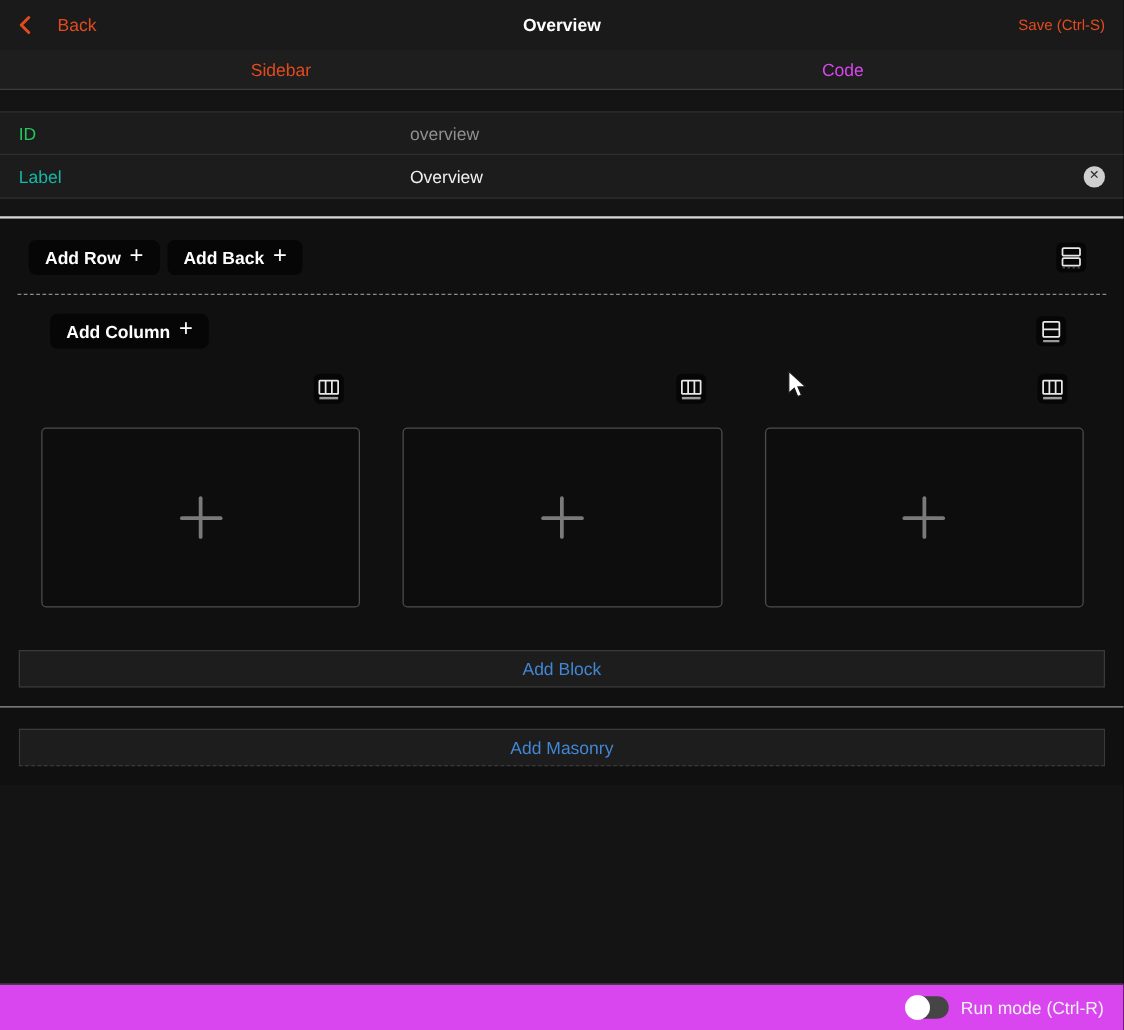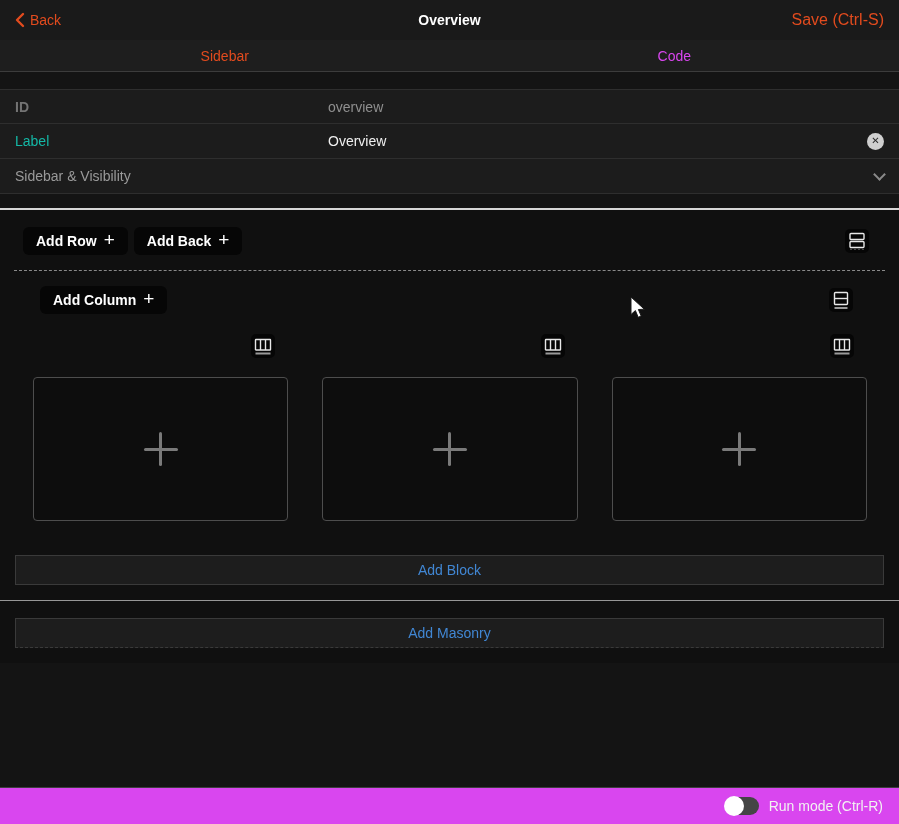--- a/index.html
+++ b/index.html
@@ -14,35 +14,35 @@
     --text:#f0f0f0;
     --muted:#8f8f8f;
   }
   *{margin:0;padding:0;box-sizing:border-box;}
   html,body{background:#000;}
   body{font-family:"Liberation Sans","DejaVu Sans",sans-serif;}
   .app{position:relative;width:899px;height:824px;background:var(--page);overflow:hidden;color:var(--text);}
 
   
   .topbar{position:relative;height:40px;background:var(--topbar);display:flex;align-items:center;justify-content:space-between;padding:0 15px;}
-  .back-btn{display:flex;align-items:center;gap:5px;color:var(--accent);font-size:14px;cursor:pointer;}
+  .back-btn{display:flex;align-items:center;gap:21px;color:var(--accent);font-size:14px;cursor:pointer;}
   .app-title{position:absolute;left:50%;transform:translateX(-50%);font-size:14px;font-weight:bold;color:#fff;}
-  .save-btn{color:var(--accent);font-size:16px;cursor:pointer;}
+  .save-btn{color:var(--accent);font-size:12px;cursor:pointer;}
 
   
   .tabbar{height:32px;background:var(--tabbar);display:flex;border-bottom:1px solid #3c3c3c;}
   .tab{flex:1;display:flex;align-items:center;justify-content:center;font-size:14px;color:#d946ef;cursor:pointer;}
   .tab.active{color:var(--accent);}
 
   
   .form{padding-top:17px;}
   .form-row{position:relative;height:35px;background:var(--rowbg);display:flex;align-items:center;padding:0 15px;border-bottom:1px solid #2e2e2e;}
   .form-row:first-child{border-top:1px solid #2e2e2e;}
   .form-label{width:313px;font-size:14px;color:#14b8a6;}
-  .form-row.muted .form-label{color:#737373;font-weight:bold;}
+  .form-row.muted .form-label{color:#22c55e;}
   .form-row.header-row .form-label{width:auto;color:#9a9a9a;}
   .form-value{flex:1;font-size:14px;color:var(--text);}
   .form-value.dim{color:var(--muted);}
   .clear-icon{width:17px;height:17px;border-radius:50%;background:#cfcfcf;color:#2a2a2a;font-size:10px;font-weight:bold;display:flex;align-items:center;justify-content:center;cursor:pointer;line-height:1;}
   .chevron-down{width:9px;height:9px;border-right:2px solid #8a8a8a;border-bottom:2px solid #8a8a8a;transform:rotate(45deg);margin-left:auto;margin-top:-4px;}
 
   .divider-bright{height:2px;background:#d6d6d6;margin-top:14px;}
 
   
   .layout-section{background:var(--section);padding-bottom:15px;}
@@ -104,24 +104,20 @@
 
   <div class="form">
     <div class="form-row muted">
       <div class="form-label">ID</div>
       <div class="form-value dim">overview</div>
     </div>
     <div class="form-row">
       <div class="form-label">Label</div>
       <div class="form-value">Overview</div>
       <div class="clear-icon">✕</div>
-    </div>
-    <div class="form-row header-row">
-      <div class="form-label">Sidebar &amp; Visibility</div>
-      <div class="chevron-down"></div>
     </div>
   </div>
 
   <div class="divider-bright"></div>
 
   <div class="layout-section">
 
     <div class="row-toolbar">
       <button class="dark-btn">
         <span>Add Row</span>

